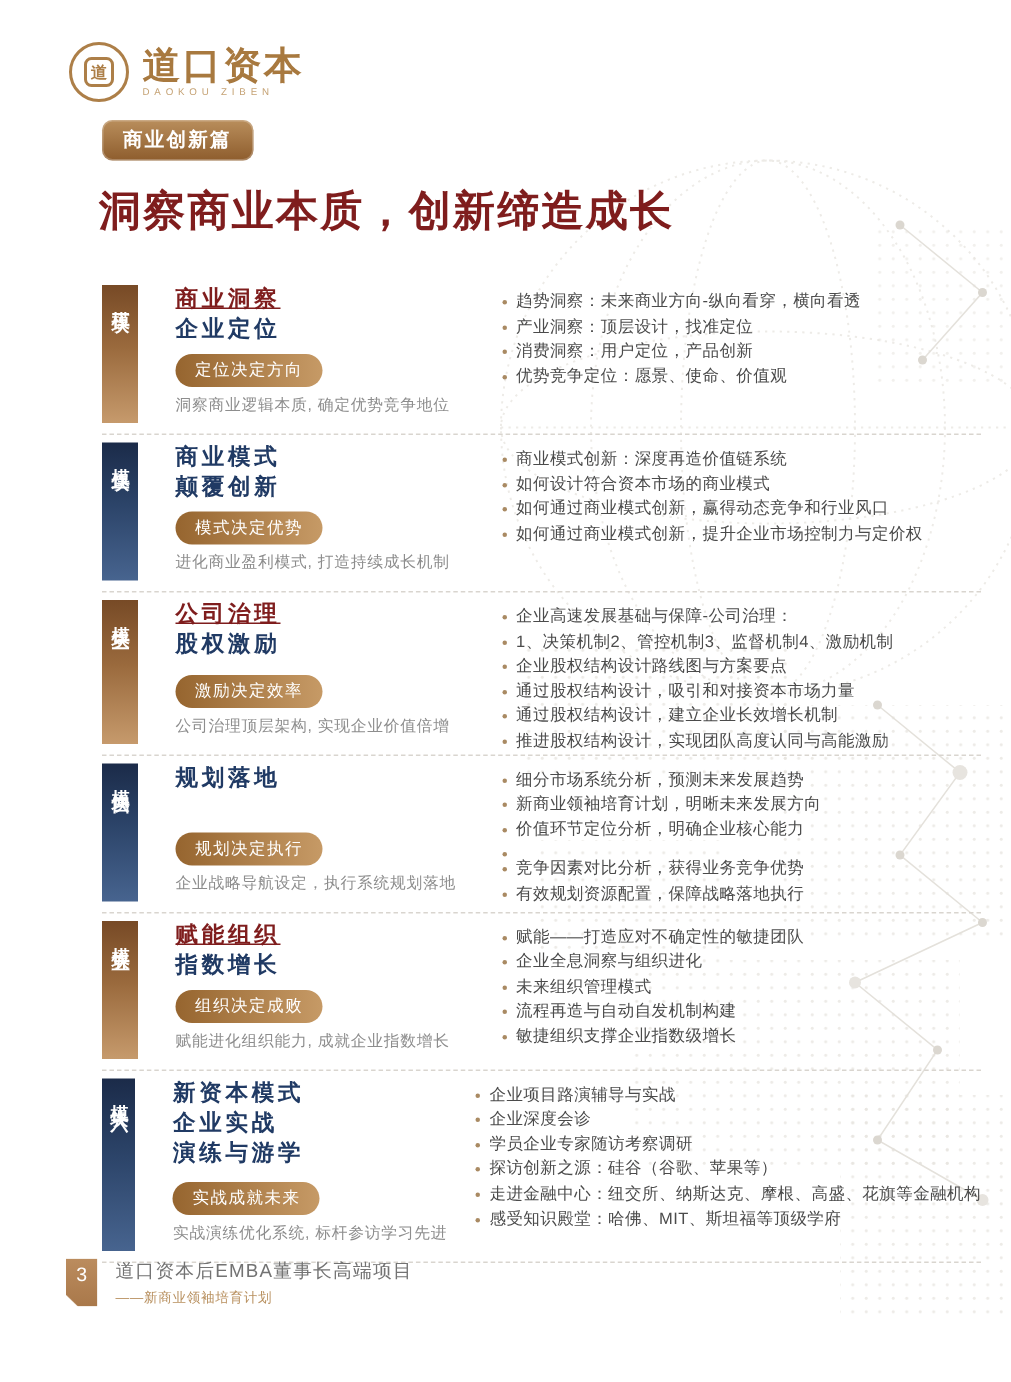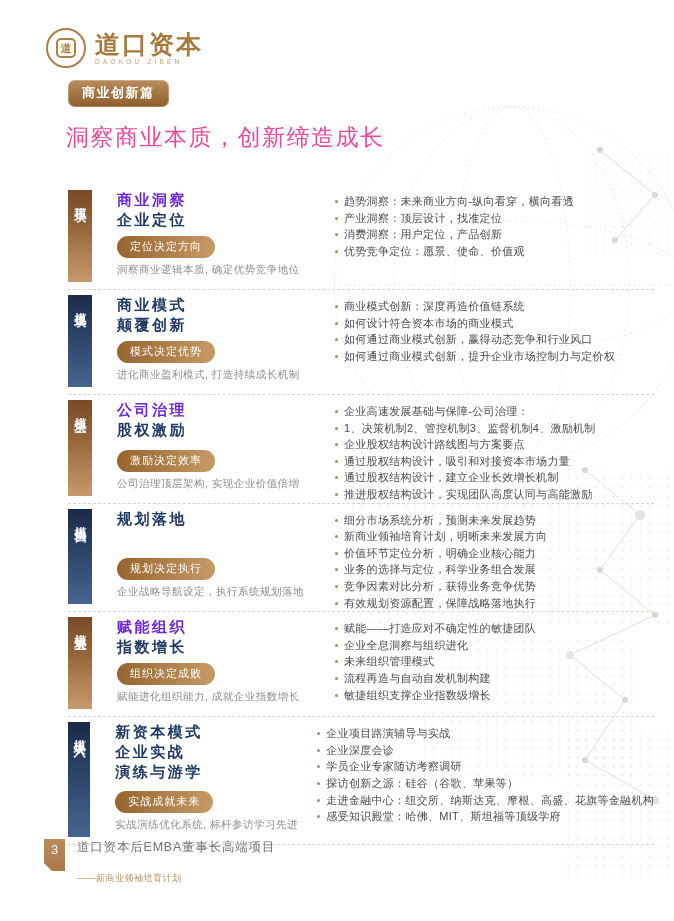--- a/index.html
+++ b/index.html
@@ -15,59 +15,59 @@
   .logo-coin-inner{width:20px;height:20px;border:2px solid #ad7f48;border-radius:5px;
              display:flex;align-items:center;justify-content:center;box-sizing:border-box;
              color:#ad7f48;font-size:11px;font-weight:bold;}
   .logo-name{font-size:25px;font-weight:bold;color:#a8793f;letter-spacing:2px;line-height:26px;}
   .logo-sub{font-size:6.5px;color:#c5a274;letter-spacing:3.2px;margin-top:1px;}
 
   
   .section-badge{position:absolute;top:80px;left:68px;display:inline-block;
       background:linear-gradient(180deg,#b98e5c,#8e5d2d);color:#fff;font-size:13px;font-weight:bold;
       padding:4px 14px 5px;border-radius:7px;letter-spacing:1.5px;box-shadow:inset 0 0 0 1px rgba(255,255,255,.25);}
-  .page-title{position:absolute;top:122px;left:66px;margin:0;font-size:23px;font-weight:normal;
-      color:#ec4899;letter-spacing:1.5px;}
+  .page-title{position:absolute;top:122px;left:66px;margin:0;font-size:28px;font-weight:bold;
+      color:#7f1d1d;letter-spacing:1.5px;}
 
   
   .modules{position:absolute;top:185px;left:68px;width:586px;}
   .module{display:flex;min-height:105px;box-sizing:border-box;border-bottom:1px dashed #d9d5cf;
       padding-top:5px;}
   .module.tall{min-height:128px;}
   .tab{width:24px;margin-right:25px;margin-bottom:7px;display:flex;justify-content:center;
       align-self:stretch;}
   .tab.brown{background:linear-gradient(180deg,#774a26,#9a6a3d 45%,#c69a6c);}
   .tab.navy{background:linear-gradient(180deg,#1b2b49,#2c4469 45%,#47648f);}
   .tab-text{writing-mode:vertical-rl;text-orientation:upright;color:#ffffff;font-size:12px;
       letter-spacing:3px;padding-top:7px;font-weight:bold;}
   .mleft{width:218px;display:flex;flex-direction:column;box-sizing:border-box;
       padding-bottom:12px;}
   .tl{font-size:15px;font-weight:bold;line-height:20px;letter-spacing:2.5px;}
-  .tl.brown{color:#6d28d9;}
+  .tl.brown{color:#7f1d1d;text-decoration:underline;}
   .tl.navy{color:#203a64;}
   .mbottom{margin-top:auto;}
   .pill{display:inline-block;background:linear-gradient(90deg,#96652f,#c69a66);color:#fff;
       font-size:11px;padding:3px 13px 4px;border-radius:11px;letter-spacing:1px;}
   .msub{font-size:10.5px;color:#8d8d8d;margin-top:5px;letter-spacing:0.5px;}
   .bullets{flex:1;list-style:none;margin:0;padding:3px 0 0 0;}
   .bullets li{display:flex;line-height:16.6px;}
   .dot{width:3px;height:3px;border-radius:50%;background:#a98a63;margin:7px 6px 0 0;flex-shrink:0;}
   .btext{font-size:11px;color:#4b4b4b;white-space:nowrap;letter-spacing:0.3px;}
 
   
   .footer{position:absolute;top:839px;left:44px;display:flex;align-items:flex-start;}
   .bookmark{position:relative;width:21px;height:32px;
       background:linear-gradient(180deg,#bb8c5e,#a9784a);
       clip-path:polygon(0 0,100% 0,100% 100%,38% 100%,0 76%);
       color:#fff;font-size:13px;text-align:center;padding-top:3px;box-sizing:border-box;}
   .bookmark::after{content:"";position:absolute;left:0;bottom:0;width:8px;height:8px;
       background:#e2cdb2;clip-path:polygon(0 0,100% 100%,0 100%);}
   .footer-text{margin-left:12px;}
   .f1{font-size:12.5px;font-weight:normal;color:#737373;letter-spacing:0.8px;}
-  .f2{font-size:9px;color:#b8905f;margin-top:16px;letter-spacing:0.5px;}
+  .f2{font-size:9px;color:#b8905f;margin-top:3px;letter-spacing:0.5px;}
 </style>
 </head>
 <body>
 
 <div class="page">
 
   <svg class="watermark" width="674" height="921" viewBox="0 0 674 921">
     <defs>
       <pattern id="dots" width="9" height="9" patternUnits="userSpaceOnUse">
         <circle cx="1.5" cy="1.5" r="1" fill="#e8e5e0"></circle>
@@ -255,21 +255,20 @@
           <li>
               <span class="dot"></span>
               <span class="btext">新商业领袖培育计划，明晰未来发展方向</span>
             </li>
           <li>
               <span class="dot"></span>
               <span class="btext">价值环节定位分析，明确企业核心能力</span>
             </li>
           <li>
               <span class="dot"></span>
-              <span class="btext">业务的选择与定位，科学业务组合发展</span>
             </li>
           <li>
               <span class="dot"></span>
               <span class="btext">竞争因素对比分析，获得业务竞争优势</span>
             </li>
           <li>
               <span class="dot"></span>
               <span class="btext">有效规划资源配置，保障战略落地执行</span>
             </li>
         </ul>

